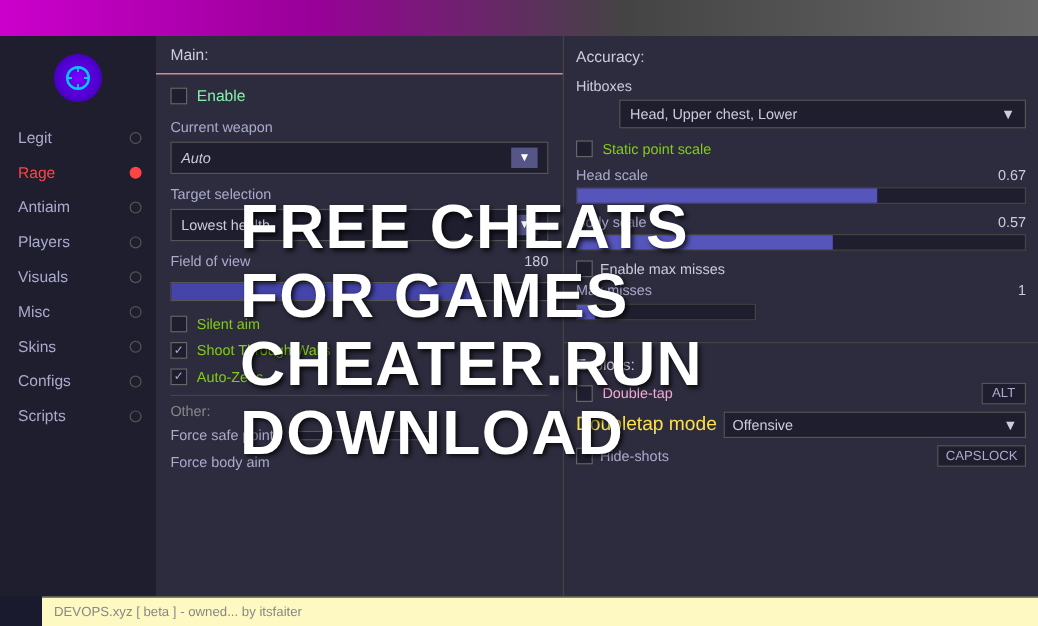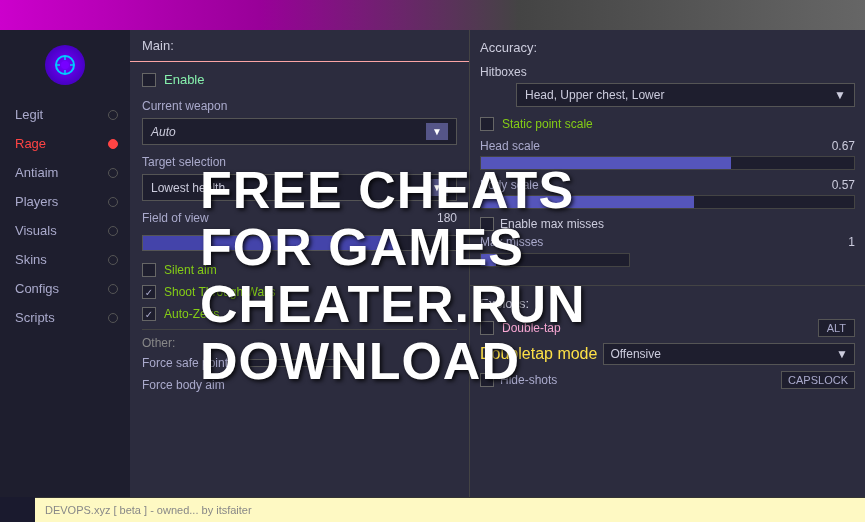--- a/index.html
+++ b/index.html
@@ -460,20 +460,24 @@
   </div>
   <div class="sidebar-item">
     <span>Players</span>
     <span class="dot"></span>
   </div>
   <div class="sidebar-item">
     <span>Visuals</span>
     <span class="dot"></span>
   </div>
   <div class="sidebar-item">
+    <span>Misc</span>
+    <span class="dot"></span>
+  </div>
+  <div class="sidebar-item">
     <span>Skins</span>
     <span class="dot"></span>
   </div>
   <div class="sidebar-item">
     <span>Configs</span>
     <span class="dot"></span>
   </div>
   <div class="sidebar-item">
     <span>Scripts</span>
     <span class="dot"></span>

